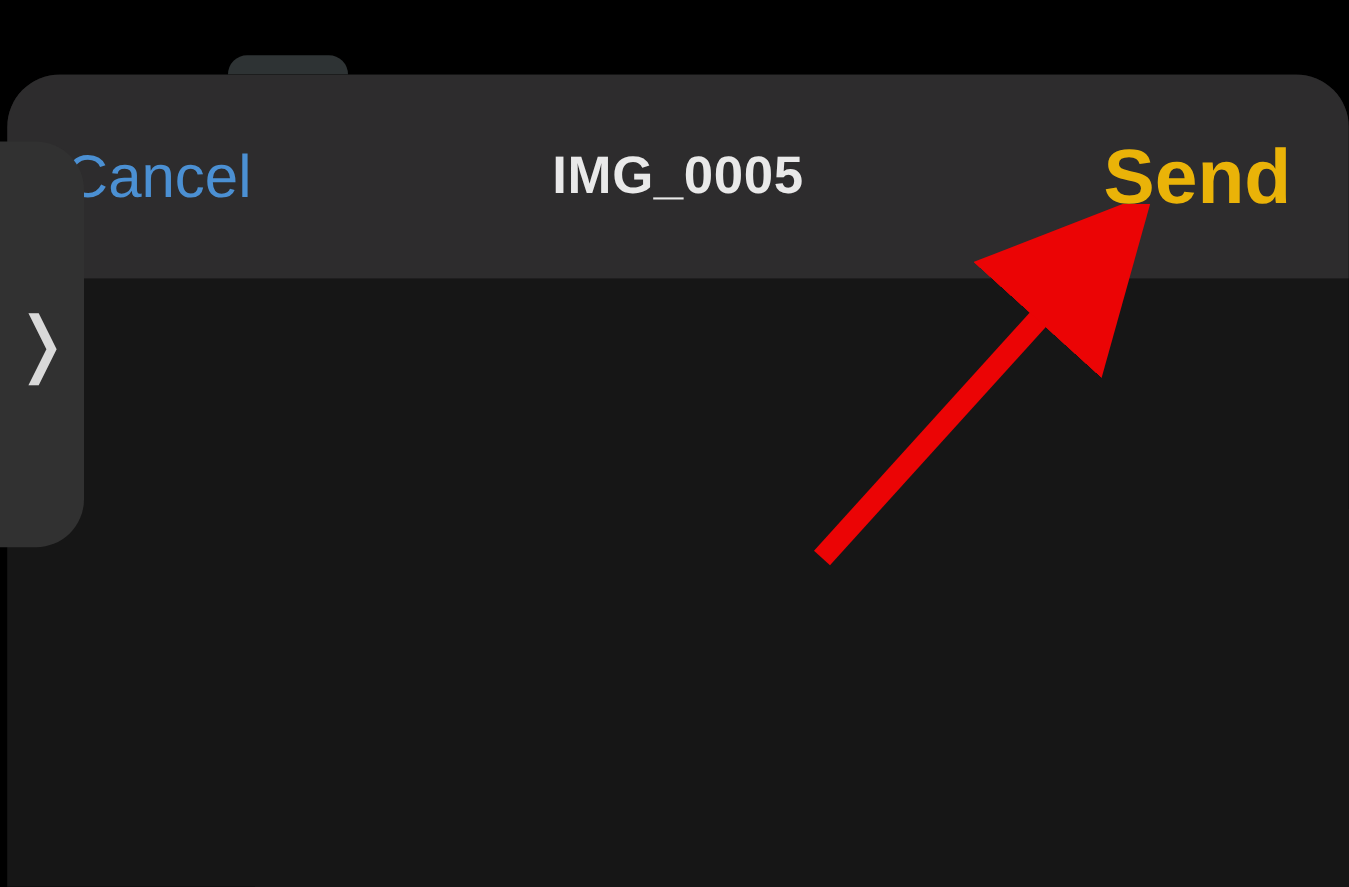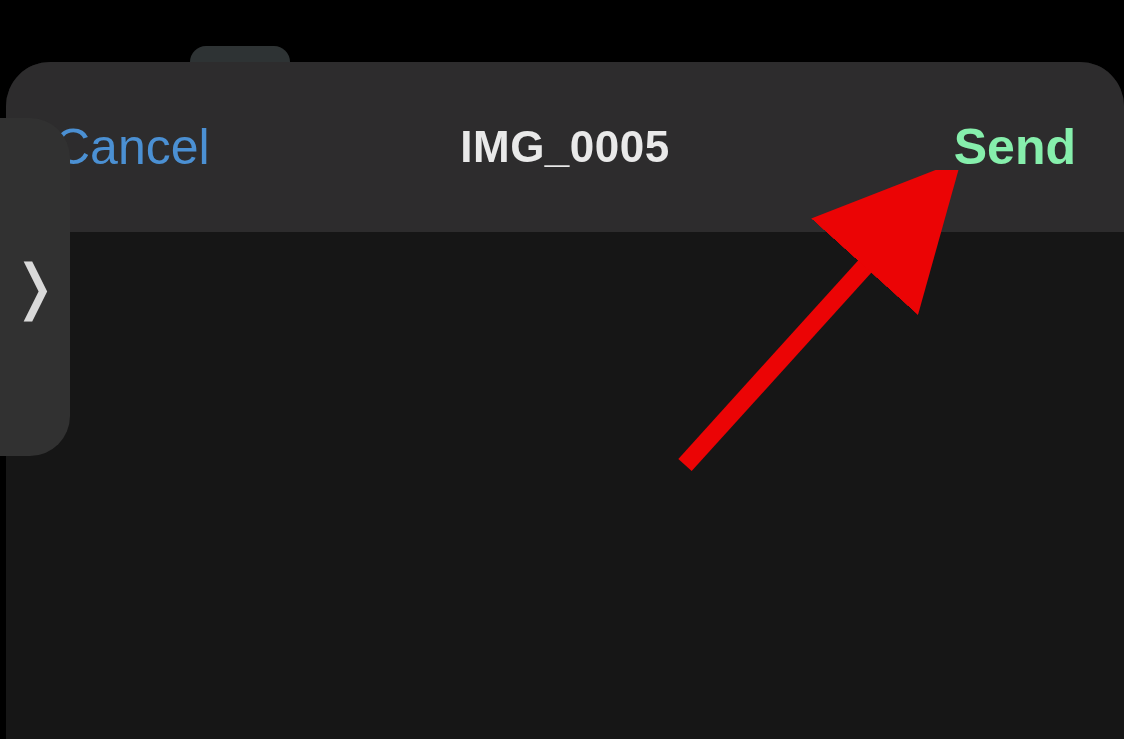--- a/index.html
+++ b/index.html
@@ -57,22 +57,22 @@
     .nav-bar .title {
       position: absolute;
       left: 50%;
       transform: translateX(-50%);
       color: #e9e9e9;
       font-size: 44px;
       font-weight: 600;
       letter-spacing: 0.5px;
     }
     .nav-bar .send-btn {
-      color: #86efac;
-      font-size: 50px;
+      color: #eab308;
+      font-size: 64px;
       font-weight: 600;
       background: none;
       border: none;
       cursor: pointer;
     }
     .side-pill {
       position: absolute;
       top: 118px;
       left: 0;
       width: 70px;

